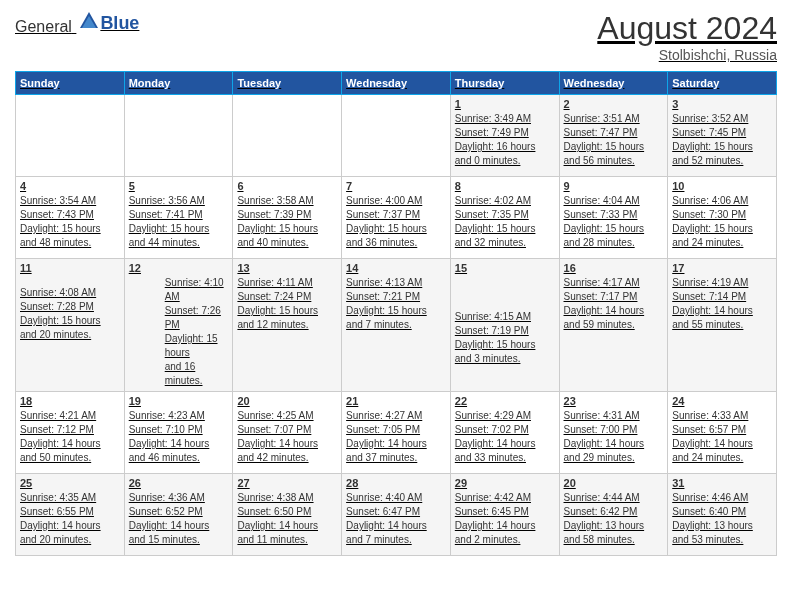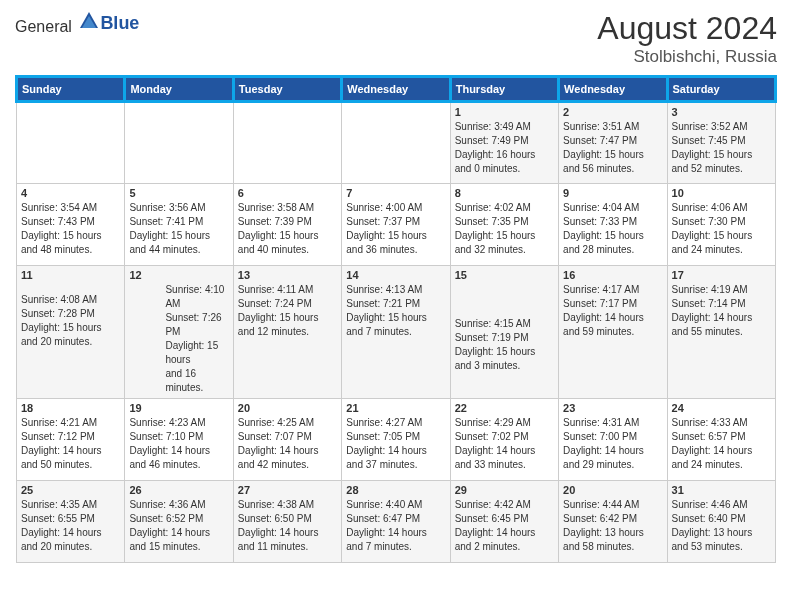--- a/index.html
+++ b/index.html
@@ -7,20 +7,21 @@
       font-family: Arial, sans-serif;
       background: #fff;
       width: 792px;
       height: 612px;
       overflow: hidden;
     }
     .page {
       width: 792px;
       height: 612px;
       padding: 10px 15px;
+      text-decoration: underline;
     }
     .header {
       display: flex;
       justify-content: space-between;
       align-items: flex-start;
       margin-bottom: 8px;
     }
     .logo {
       display: flex;
       align-items: center;
@@ -34,36 +35,36 @@
     }
     .title-block {
       text-align: right;
     }
     .month-year {
       font-size: 32px;
       color: #333;
       font-weight: 300;
     }
     .location {
-      font-size: 17px;
+      font-size: 14px;
       color: #555;
     }
     table {
       width: 100%;
       border-collapse: collapse;
       table-layout: fixed;
     }
     thead tr th {
       background-color: #2255a0;
       color: #fff;
       font-size: 11px;
       font-weight: bold;
       padding: 5px 4px;
       text-align: left;
-      border: 3px solid #0ea5e9;
+      border: 1px solid #0ea5e9;
     }
     tbody tr td {
       border: 1px solid #ccc;
       vertical-align: top;
       padding: 3px 4px;
       font-size: 9px;
       color: #333;
       height: 82px;
     }
     tbody tr:nth-child(odd) td {

